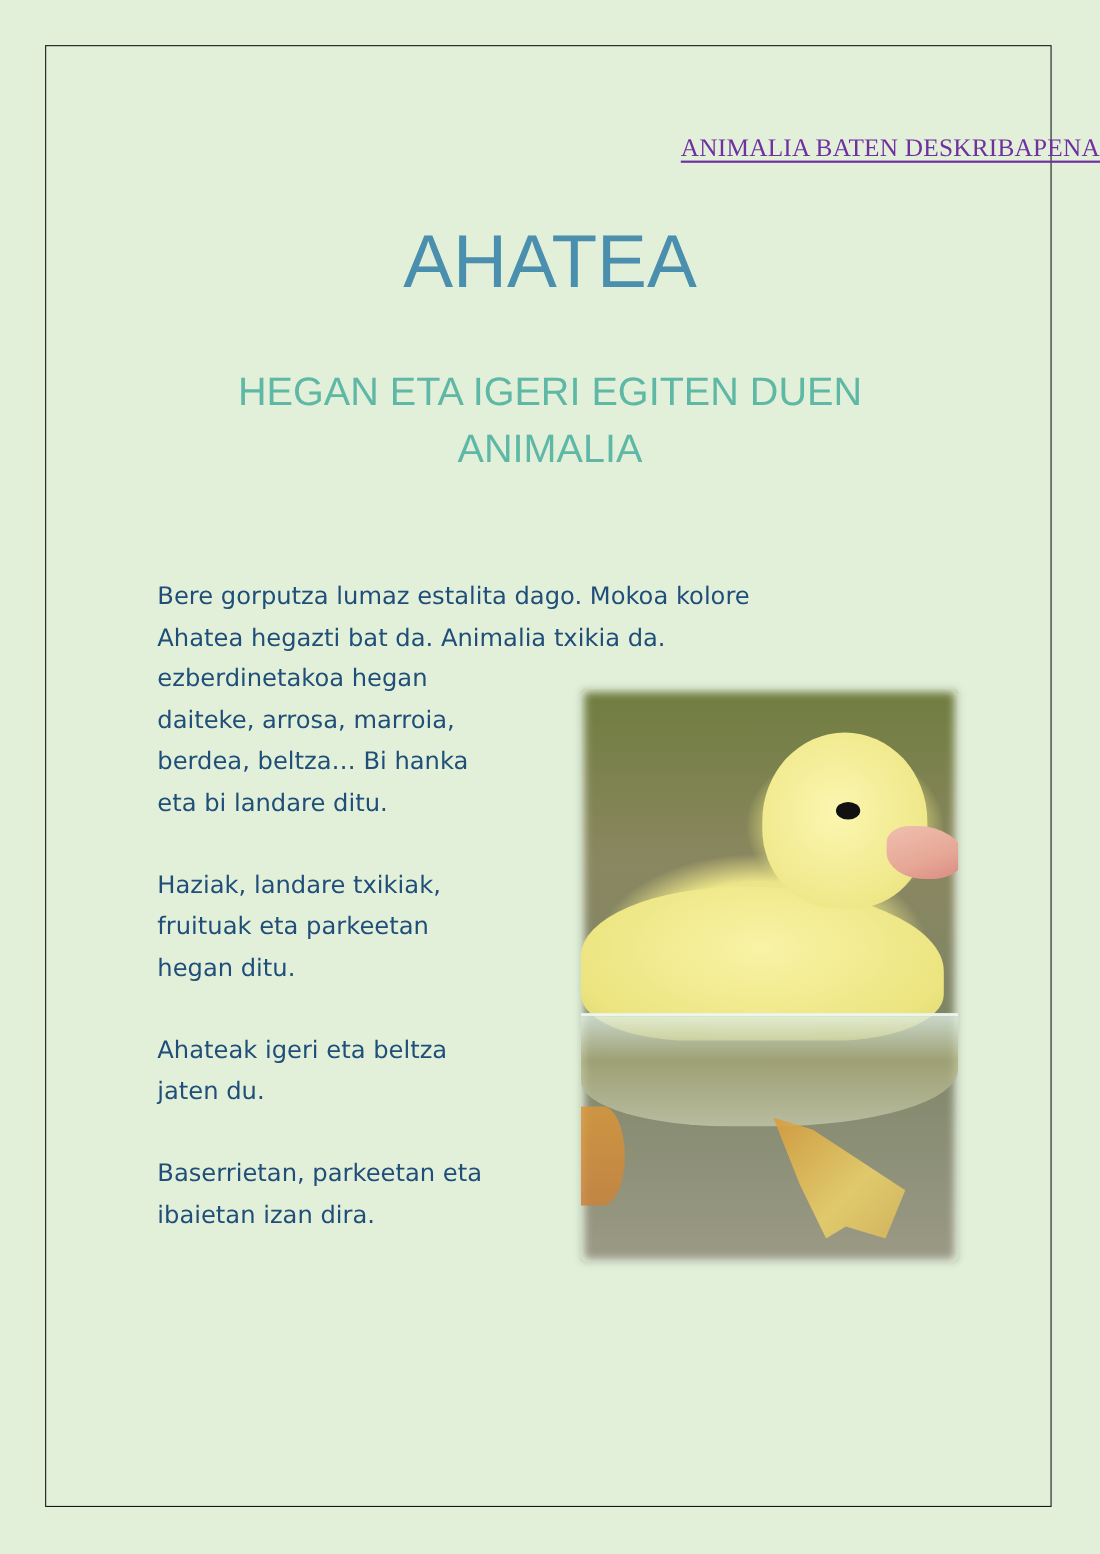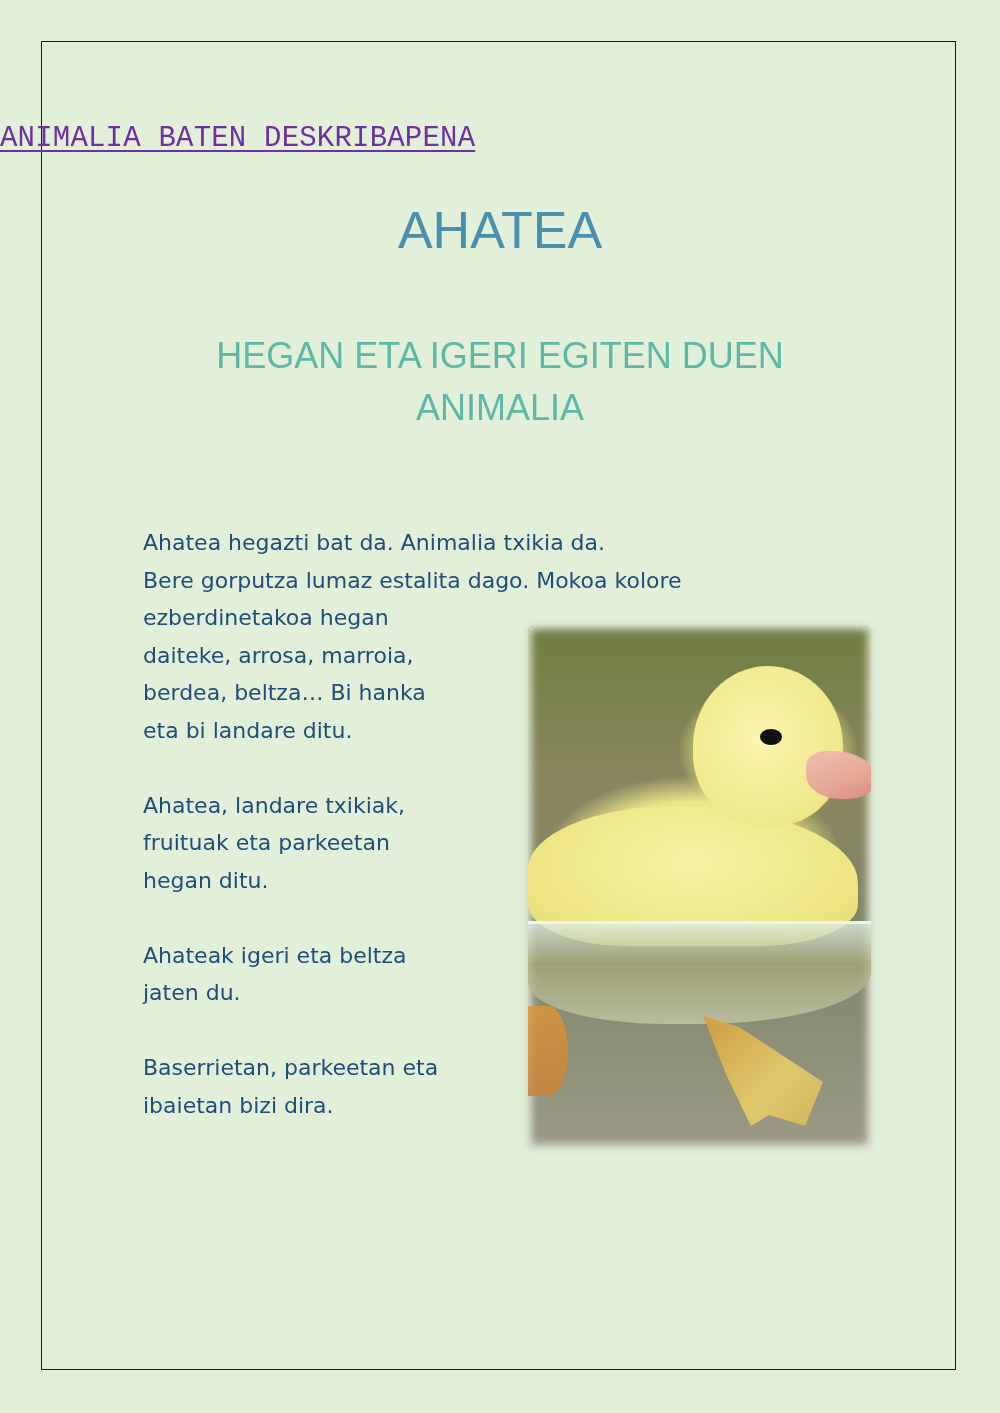--- a/index.html
+++ b/index.html
@@ -13,35 +13,35 @@
     .frame {
       position: absolute;
       left: 41px; top: 41px;
       width: 915px; height: 1329px;
       border: 1.5px solid #1a1a1a;
       box-sizing: border-box;
     }
     .doc-label {
       position: absolute;
       left: 0; right: 0; top: 122px;
-      text-align: left;
+      text-align: right;
       color: #7030a0;
-      font-size: 29px;
+      font-size: 23px;
       text-decoration: underline;
       text-decoration-thickness: 2px;
       text-underline-offset: 4px;
-      font-family: Liberation Mono, monospace;
+      font-family: Liberation Serif, serif;
       letter-spacing: 0.2px;
     }
     .doc-title {
       position: absolute;
       left: 0; right: 0; top: 204px;
       text-align: center;
       color: #4a8fad;
-      font-size: 52px;
+      font-size: 68px;
       font-family: "Liberation Sans", sans-serif;
       line-height: 1;
     }
     .doc-subtitle {
       position: absolute;
       left: 150px; right: 150px; top: 330px;
       text-align: center;
       color: #5fb8a6;
       font-size: 36px;
       line-height: 52px;
@@ -132,42 +132,42 @@
 
 <div class="doc-title">AHATEA</div>
 
 <div class="doc-subtitle">
   <div>HEGAN ETA IGERI EGITEN DUEN</div>
   <div>ANIMALIA</div>
 </div>
 
 <div class="body-text">
   <div>
+    <span class="line">Bere gorputza lumaz estalita dago. Mokoa kolore</span>
     <span class="line">Ahatea hegazti bat da. Animalia txikia da.</span>
-    <span class="line">Bere gorputza lumaz estalita dago. Mokoa kolore</span>
     <span class="line">ezberdinetakoa hegan</span>
     <span class="line">daiteke, arrosa, marroia,</span>
     <span class="line">berdea, beltza… Bi hanka</span>
     <span class="line">eta bi landare ditu.</span>
   </div>
   <div class="para-gap"></div>
   <div>
-    <span class="line">Ahatea, landare txikiak,</span>
+    <span class="line">Haziak, landare txikiak,</span>
     <span class="line">fruituak eta parkeetan</span>
     <span class="line">hegan ditu.</span>
   </div>
   <div class="para-gap"></div>
   <div>
     <span class="line">Ahateak igeri eta beltza</span>
     <span class="line">jaten du.</span>
   </div>
   <div class="para-gap"></div>
   <div>
     <span class="line">Baserrietan, parkeetan eta</span>
-    <span class="line">ibaietan bizi dira.</span>
+    <span class="line">ibaietan izan dira.</span>
   </div>
 </div>
 
 <div class="duck-photo">
   <div class="duck-foot-left"></div>
   <div class="duck-body"></div>
   <div class="duck-head"></div>
   <div class="duck-eye"></div>
   <div class="duck-beak"></div>
   <div class="duck-water"></div>

